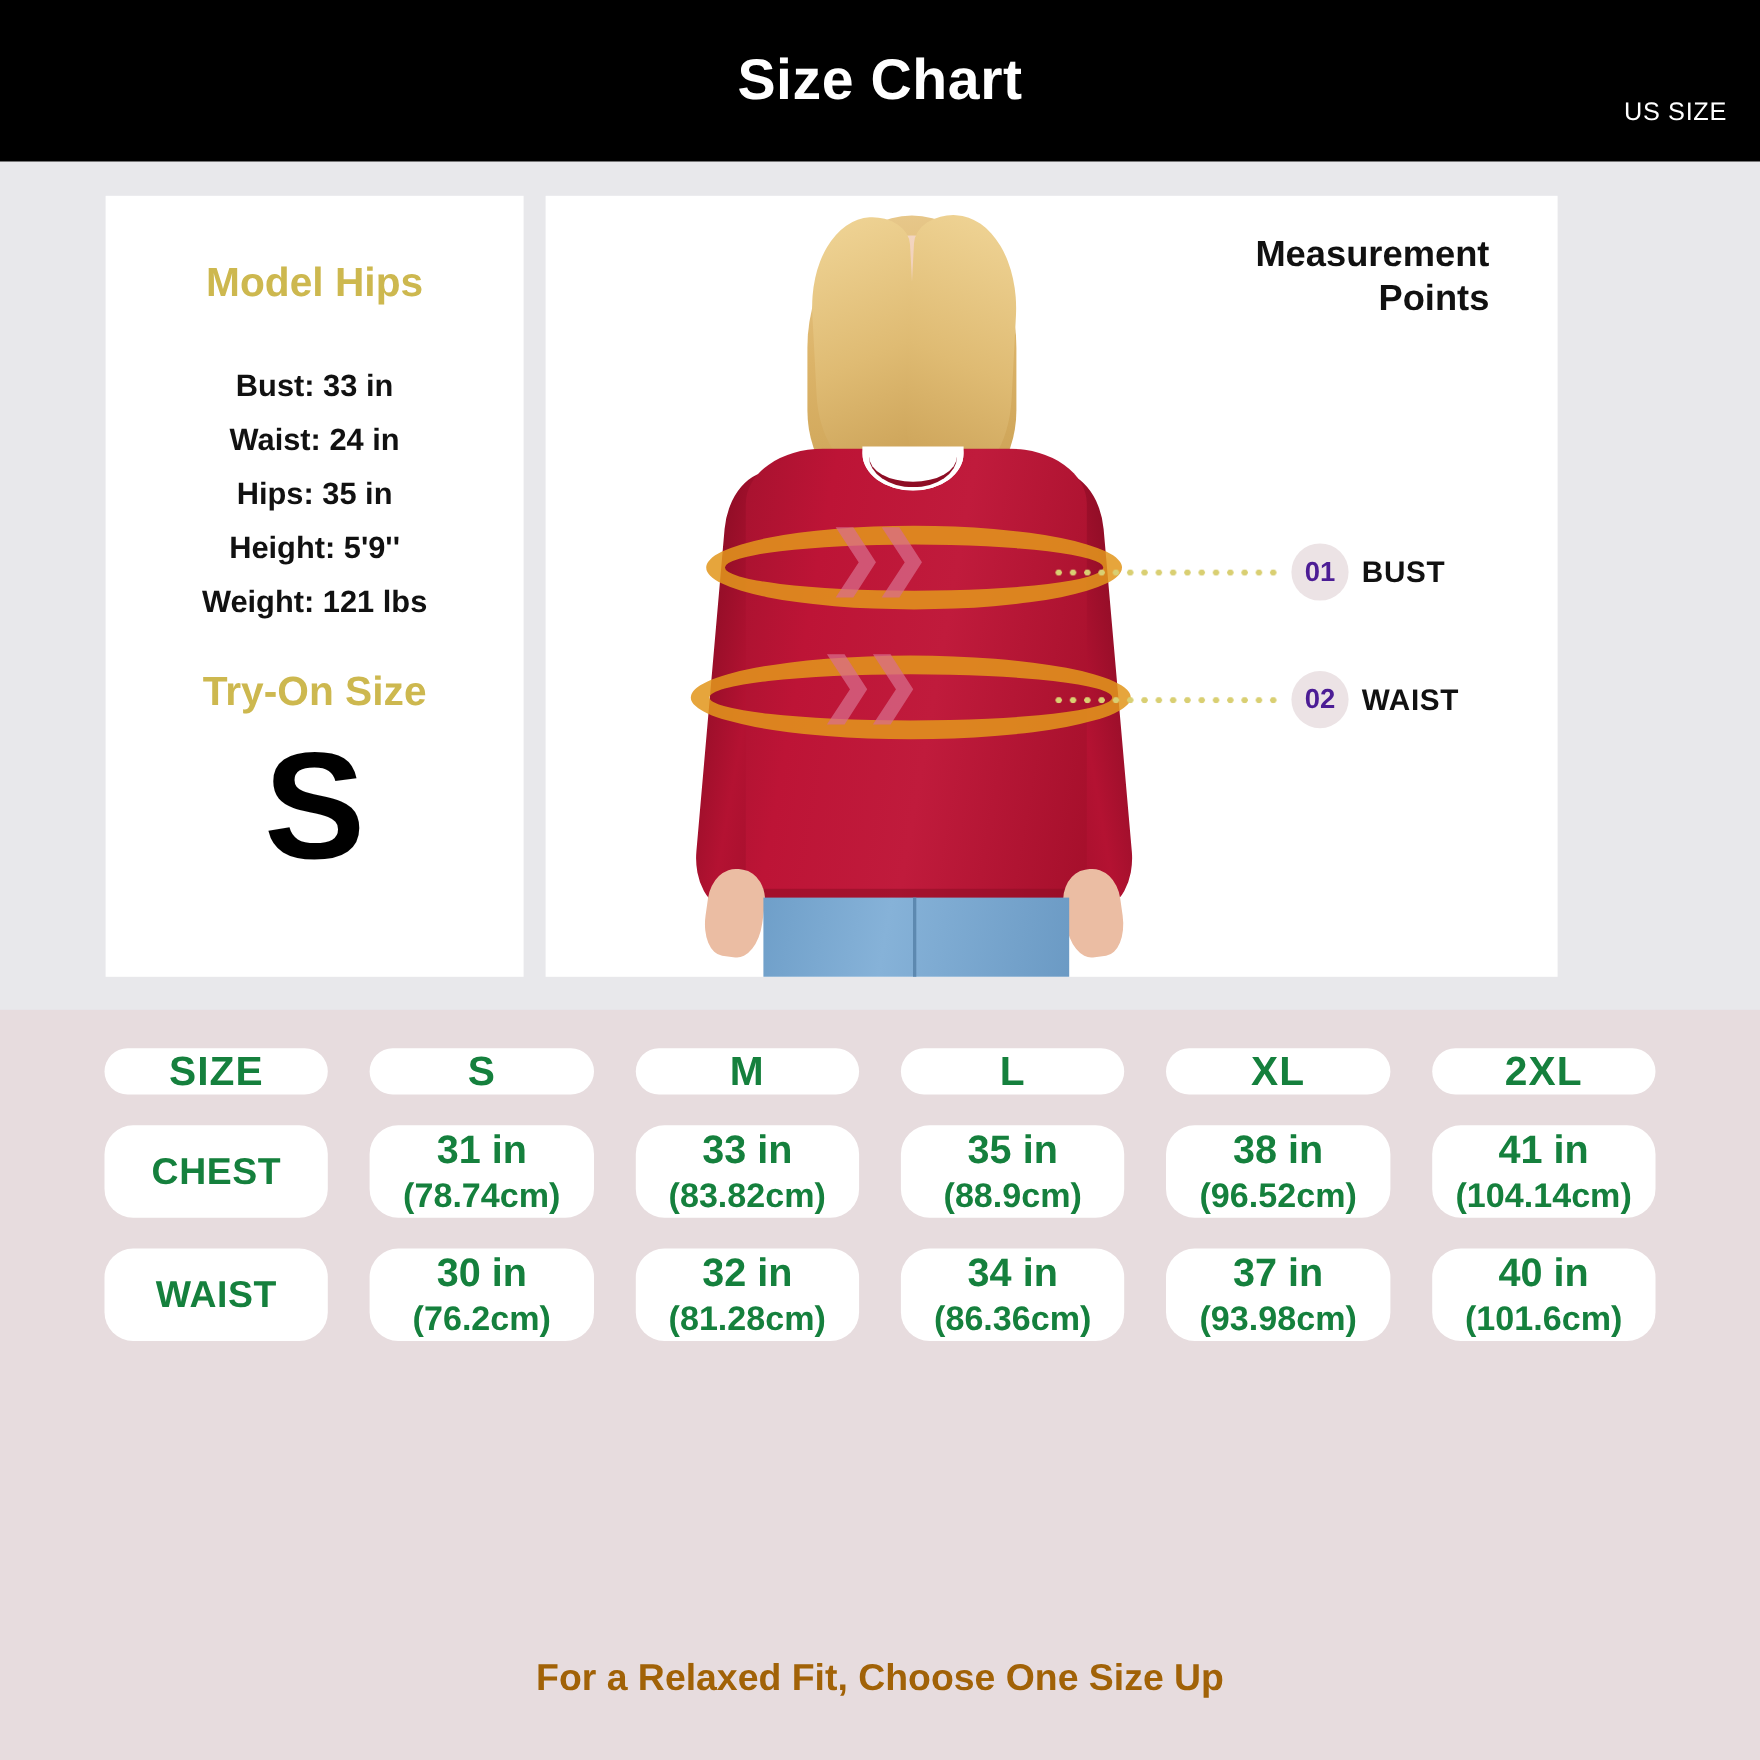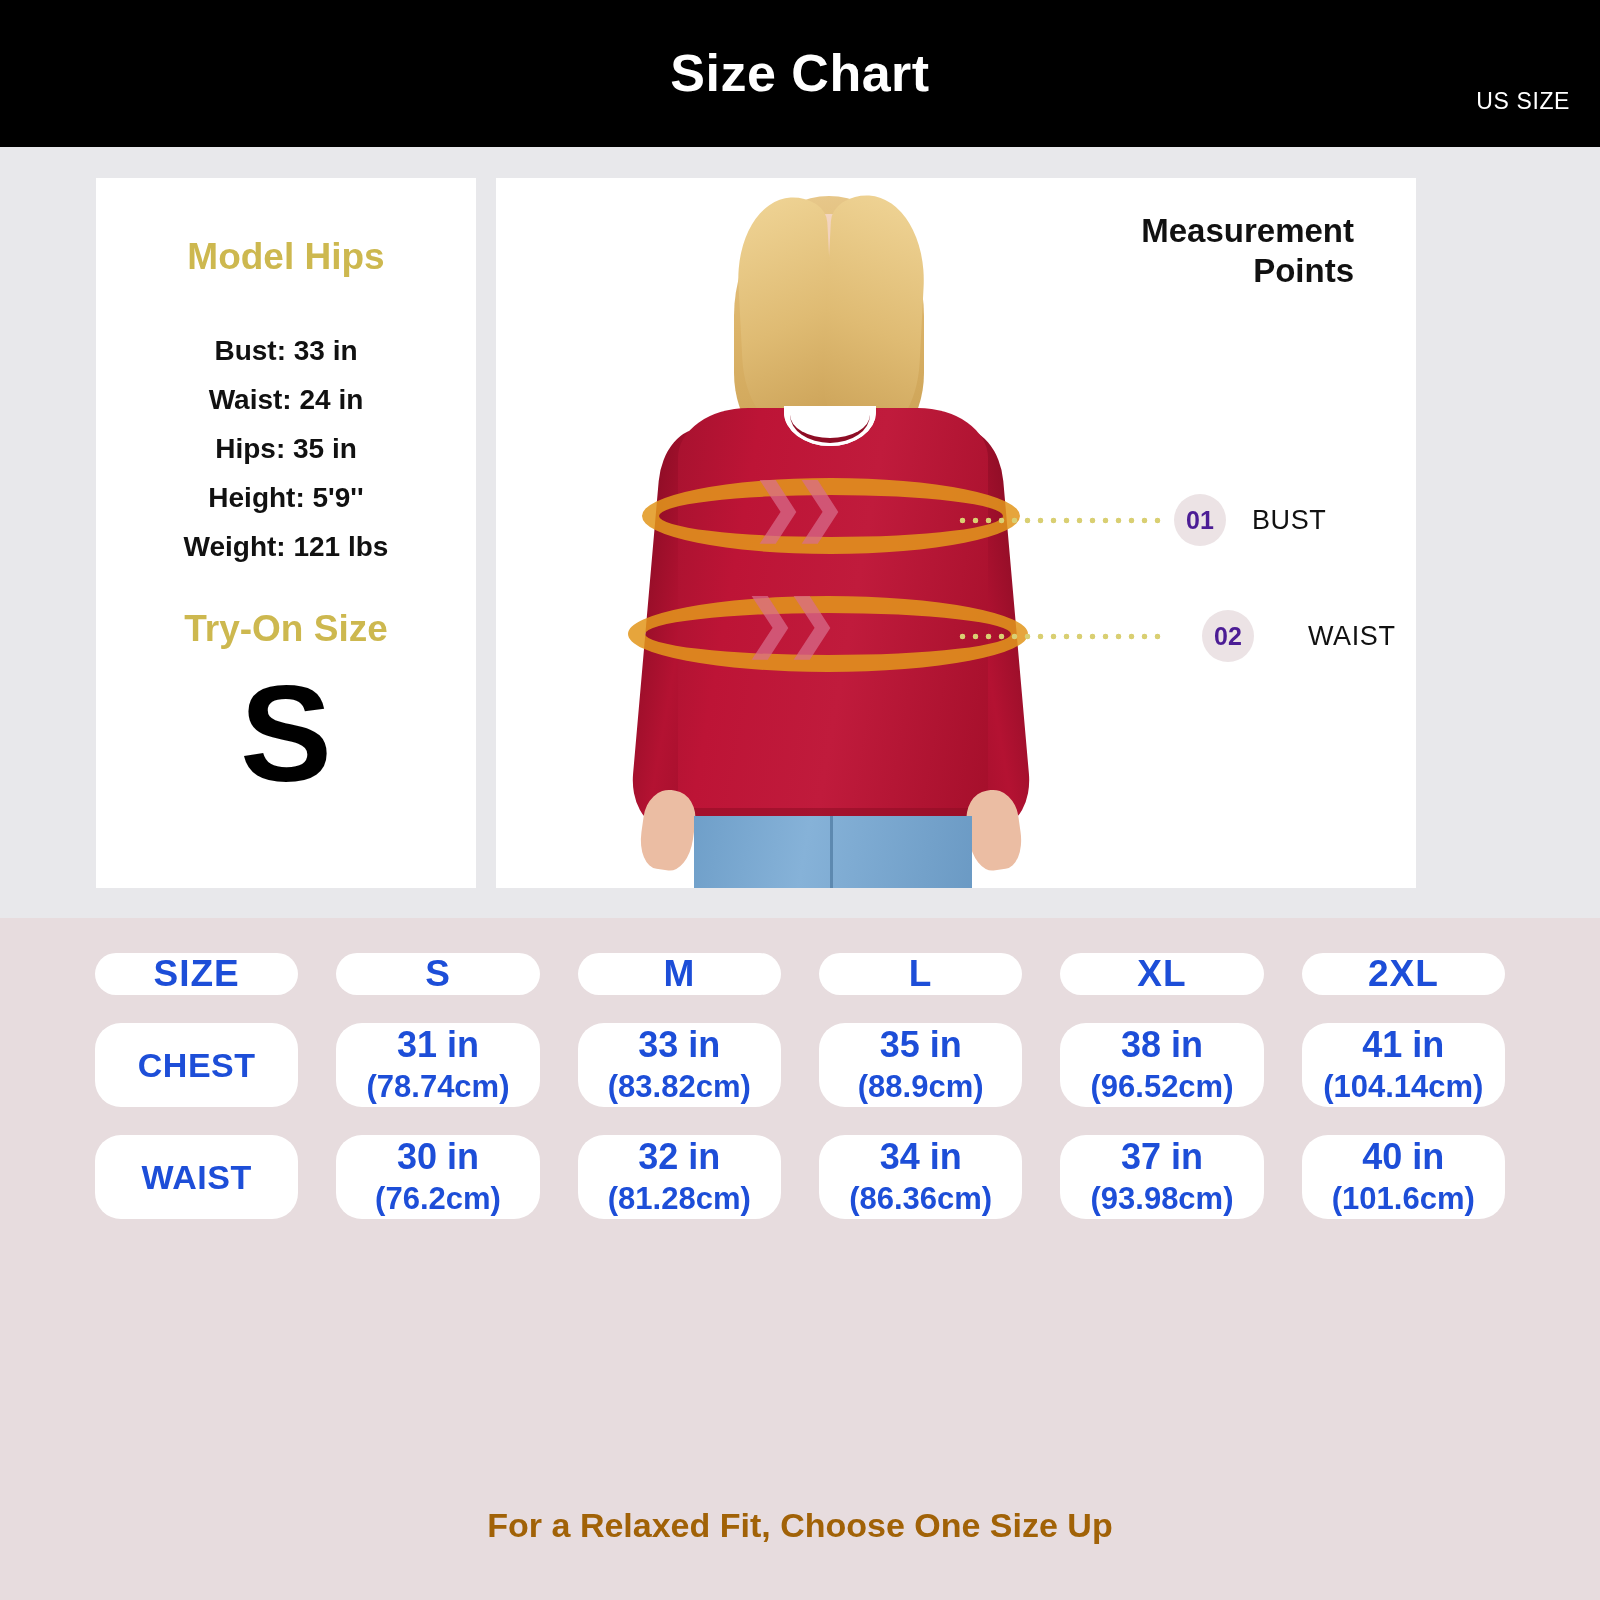--- a/index.html
+++ b/index.html
@@ -284,45 +284,45 @@
   .chev-waist { left: 248px; top: 414px; }
 
   
   .mp-row {
     position: absolute;
     display: flex;
     align-items: center;
     height: 52px;
   }
   .mp-row-bust { left: 460px; top: 316px; }
-  .mp-row-waist { left: 460px; top: 432px; gap: 28px; }
+  .mp-row-waist { left: 460px; top: 432px; }
   .mp-dots {
     width: 208px; height: 7px;
     background-image: radial-gradient(circle, #d9cf72 2.6px, rgba(0,0,0,0) 3.1px);
     background-size: 13px 7px;
     background-repeat: repeat-x;
     margin-right: 10px;
   }
   .mp-badge {
     width: 52px; height: 52px;
     border-radius: 50%;
     background: #ece3e5;
     color: #4c1d95;
     font-size: 25px;
     font-weight: bold;
     display: flex;
     align-items: center;
     justify-content: center;
     flex: 0 0 auto;
   }
   .mp-label {
-    margin-left: 26px;
+    margin-left: 12px;
     color: #111111;
     font-size: 27px;
-    font-weight: normal;
+    font-weight: bold;
     letter-spacing: 0.6px;
     white-space: nowrap;
   }
 
   
   .table-area {
     position: absolute;
     left: 0; top: 918px;
     width: 1600px; height: 682px;
     background: #e7dcde;
@@ -337,21 +337,21 @@
     row-gap: 28px;
   }
   .cell {
     background: #ffffff;
     border-radius: 26px;
     display: flex;
     flex-direction: column;
     align-items: center;
     justify-content: center;
     text-align: center;
-    color: #1d4ed8;
+    color: #15803d;
   }
   .cell-size-label { font-size: 37px; font-weight: bold; letter-spacing: 1px; }
   .cell-row-label { font-size: 34px; font-weight: bold; letter-spacing: 0.5px; }
   .cell-in { font-size: 36px; font-weight: bold; line-height: 44px; }
   .cell-cm { font-size: 31px; font-weight: bold; line-height: 40px; }
 
   .footer-note {
     position: absolute;
     left: 0; top: 588px;
     width: 1600px;

